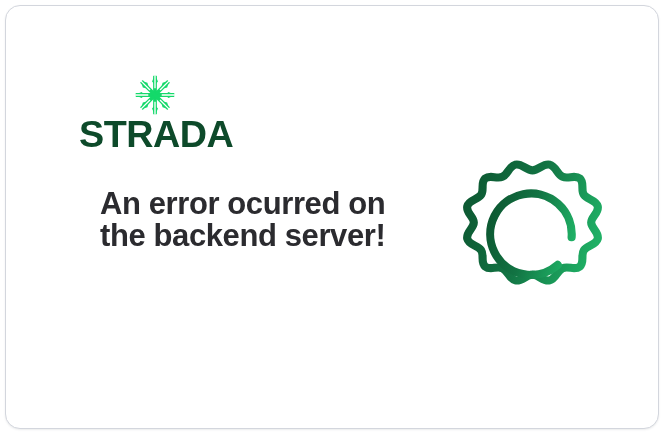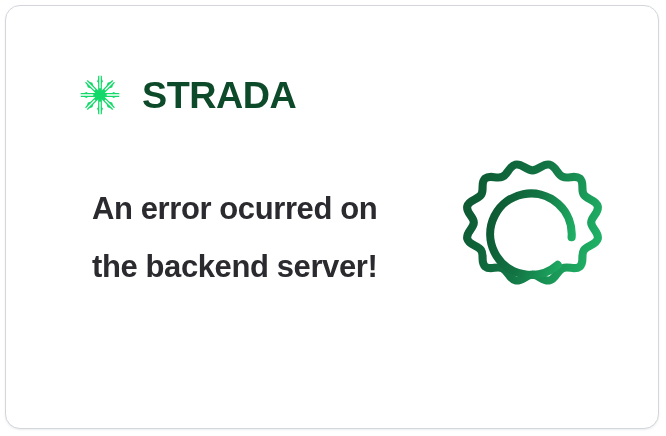--- a/index.html
+++ b/index.html
@@ -29,21 +29,22 @@
     overflow: hidden;
   }
 
   
   .brand {
     position: absolute;
     left: 73px;
     top: 68px;
     display: flex;
     align-items: center;
-    gap: 21px;
+    gap: 0;
+    flex-direction: column;
   }
   .brand-mark {
     width: 42px;
     height: 42px;
     display: block;
     flex: 0 0 auto;
   }
   .brand-wordmark {
     font-family: "Liberation Sans", sans-serif;
     font-size: 37px;
@@ -58,24 +59,24 @@
 
   
   .error-message {
     position: absolute;
     left: 78px;
     top: 166px;
     width: 290px;
     font-family: "Liberation Sans", sans-serif;
     font-size: 31px;
     font-weight: 700;
-    line-height: 58px;
+    line-height: 32px;
     letter-spacing: -0.4px;
     color: #2b2b2f;
-    margin: 8px;
+    margin: 16px;
   }
 
   
   .gear-illustration {
     position: absolute;
     left: 445px;
     top: 135px;
     width: 163px;
     height: 163px;
   }

